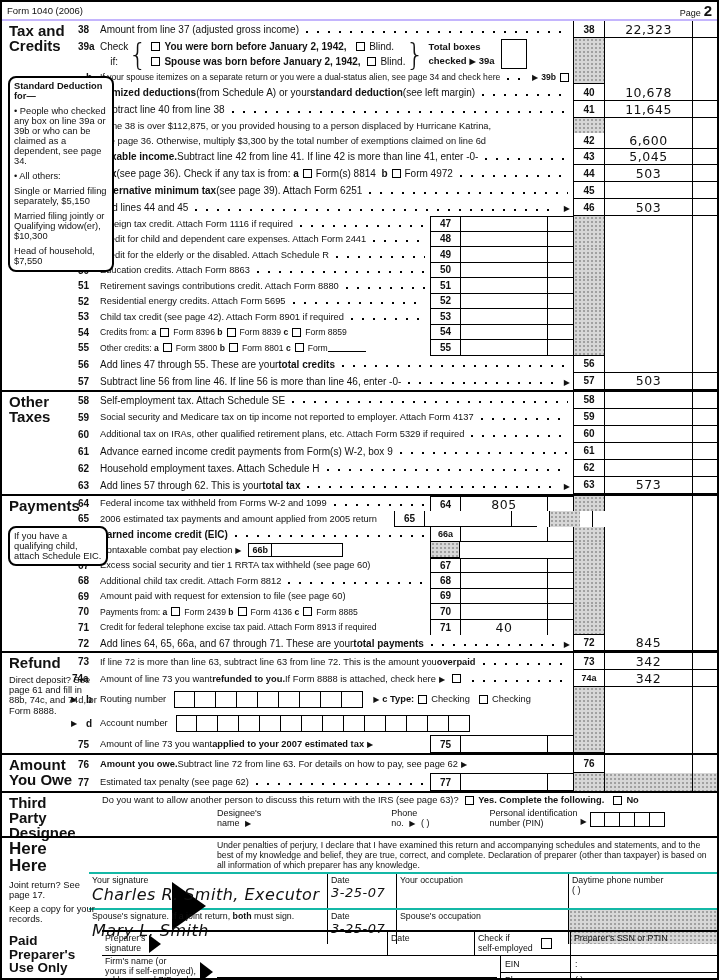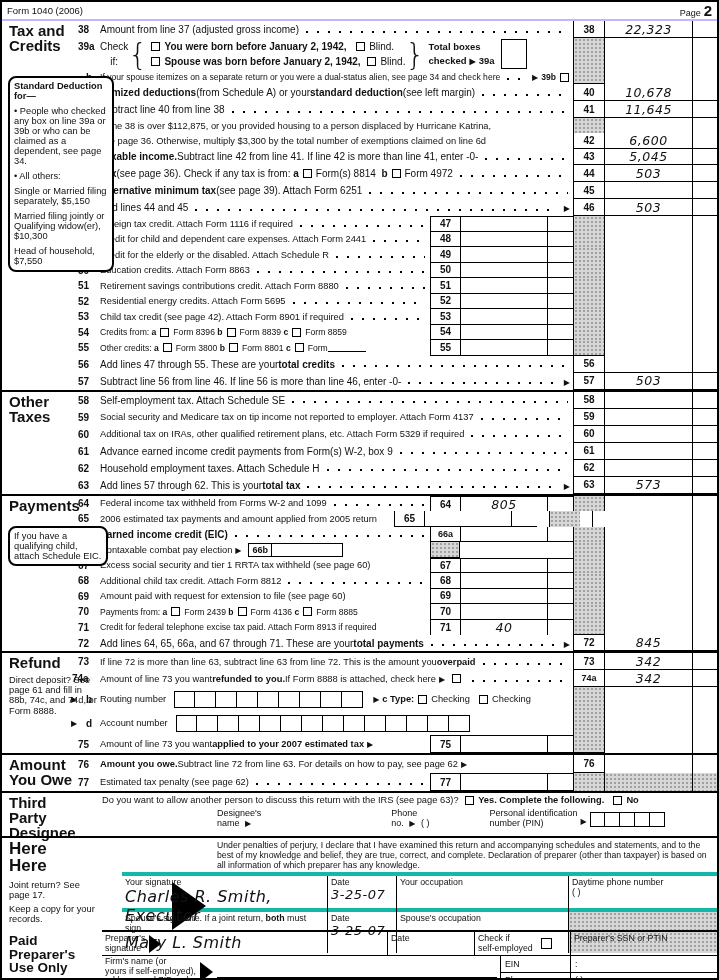--- a/index.html
+++ b/index.html
@@ -20,21 +20,21 @@
   .m{position:relative;display:flex;align-items:center;padding-left:98px;font-size:10px;white-space:nowrap;overflow:hidden;}
   .m .no{position:absolute;left:76px;font-weight:bold;font-size:10px;}
   .m .no.sub{left:84px;}
   .fs9{font-size:8.6px;}
   .fs95{font-size:9.3px;}
   .b{font-weight:bold;}
   .rn,.ra,.rcen{border-left:1px solid #000;border-bottom:1px solid #000;display:flex;align-items:center;justify-content:center;font-size:10px;}
   .rn{font-weight:bold;}
   .nb{border-bottom:none !important;}
   .sh{background-color:#d7d7d7;background-image:radial-gradient(#9f9f9f 0.7px,rgba(0,0,0,0) 1px);background-size:4px 4px;}
-  .hand{font-family:"DejaVu Sans",sans-serif;font-style:italic;font-size:12.5px;letter-spacing:.5px;}
+  .hand{font-family:"DejaVu Sans",sans-serif;font-size:12.5px;letter-spacing:.5px;}
   .dots{flex:1;height:10px;margin:0 5px 0 6px;background-image:radial-gradient(circle at 2px 7px,#000 .9px,rgba(0,0,0,0) 1.1px);background-size:11px 10px;background-repeat:repeat-x;min-width:8px;}
   .ar::before{content:"▶";font-size:8px;}
   .ar{margin:0 3px;}
   .cb{display:inline-block;width:9px;height:9px;border:1px solid #000;background:#fff;vertical-align:-1px;margin:0 4px;flex:none;}
   .blank{display:inline-block;width:38px;border-bottom:1px solid #000;height:9px;}
 
   
   .ib{margin-left:auto;display:grid;grid-template-columns:30px 87px 26px;height:100%;flex:none;}
   .ib>div{border-left:1px solid #000;border-bottom:1px solid #000;display:flex;align-items:center;justify-content:center;font-size:10px;}
   .ib>div:first-child{font-weight:bold;}
@@ -49,21 +49,21 @@
   .note{position:absolute;left:7px;font-size:9.3px;line-height:1.1;width:92px;}
 
   
   .bxrow{display:inline-flex;}
   .bx{width:21px;height:17px;border:1px solid #000;border-left:none;background:#fff;}
   .bx:first-child{border-left:1px solid #000;}
   .bx.sm{width:15px;height:15px;}
 
   .brace{font-size:30px;font-weight:200;line-height:0.9;font-family:"DejaVu Sans",sans-serif;}
   .perj{font-size:8.7px;line-height:1.15;white-space:normal;padding:2px 4px 0 215px;}
-  .sigblock{border-top:4px solid #14b8a6;display:grid;grid-template-columns:1fr 69px 172px 149px;margin-left:120px;}
+  .sigblock{border-top:2px solid #14b8a6;display:grid;grid-template-columns:1fr 69px 172px 149px;margin-left:87px;}
   .sigcell{padding:1px 3px;position:relative;}
   .sigcell+.sigcell{border-left:1px solid #000;}
   .slabel{font-size:8.8px;}
   .sigval{font-family:"DejaVu Sans",sans-serif;font-style:italic;font-size:16px;letter-spacing:.5px;}
   .tri{position:absolute;left:170px;width:0;height:0;border-top:24px solid transparent;border-bottom:24px solid transparent;border-left:34px solid #000;}
 
   
   .prow1{border-top:2px solid #000;display:grid;grid-template-columns:285px 87px 96px 1fr;margin-left:100px;height:25px;}
   .prow1>div{padding:1px 3px;font-size:8.8px;}
   .prow1>div+div{border-left:1px solid #000;}

